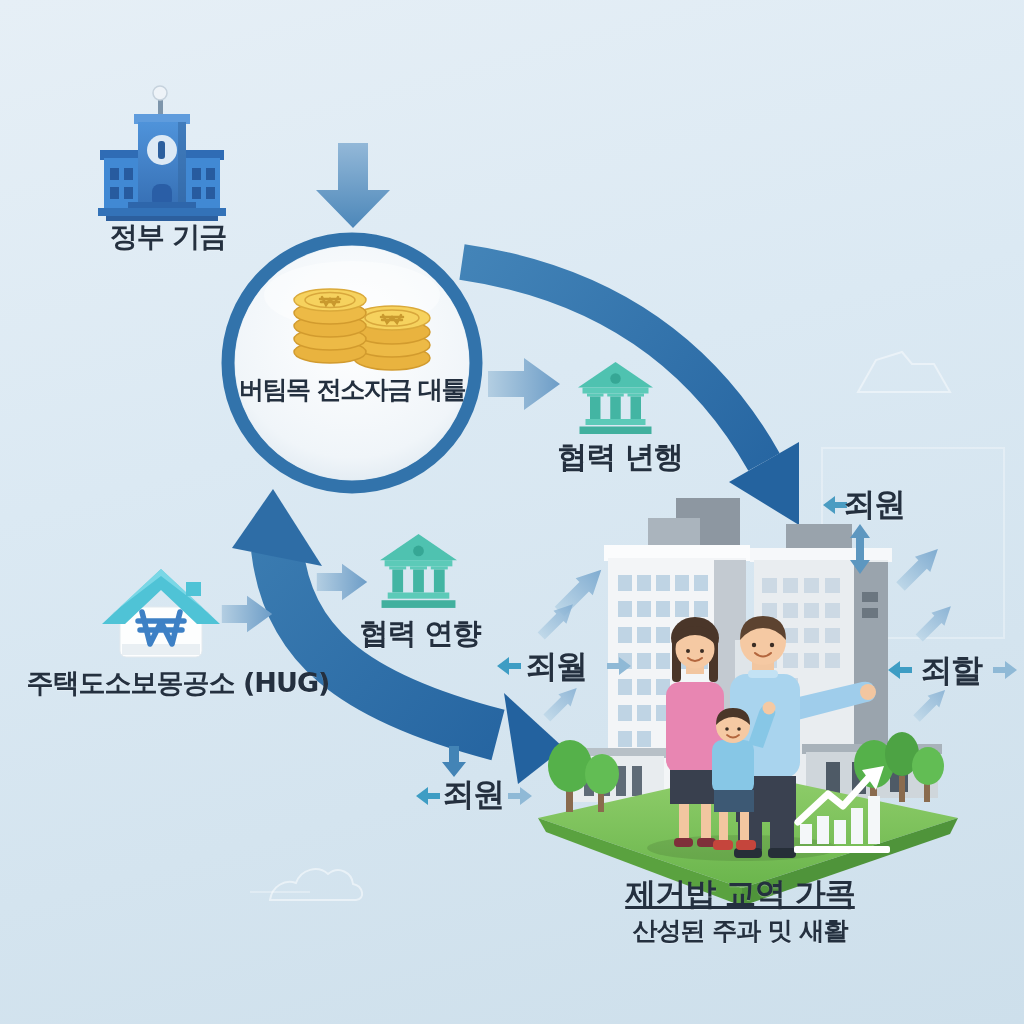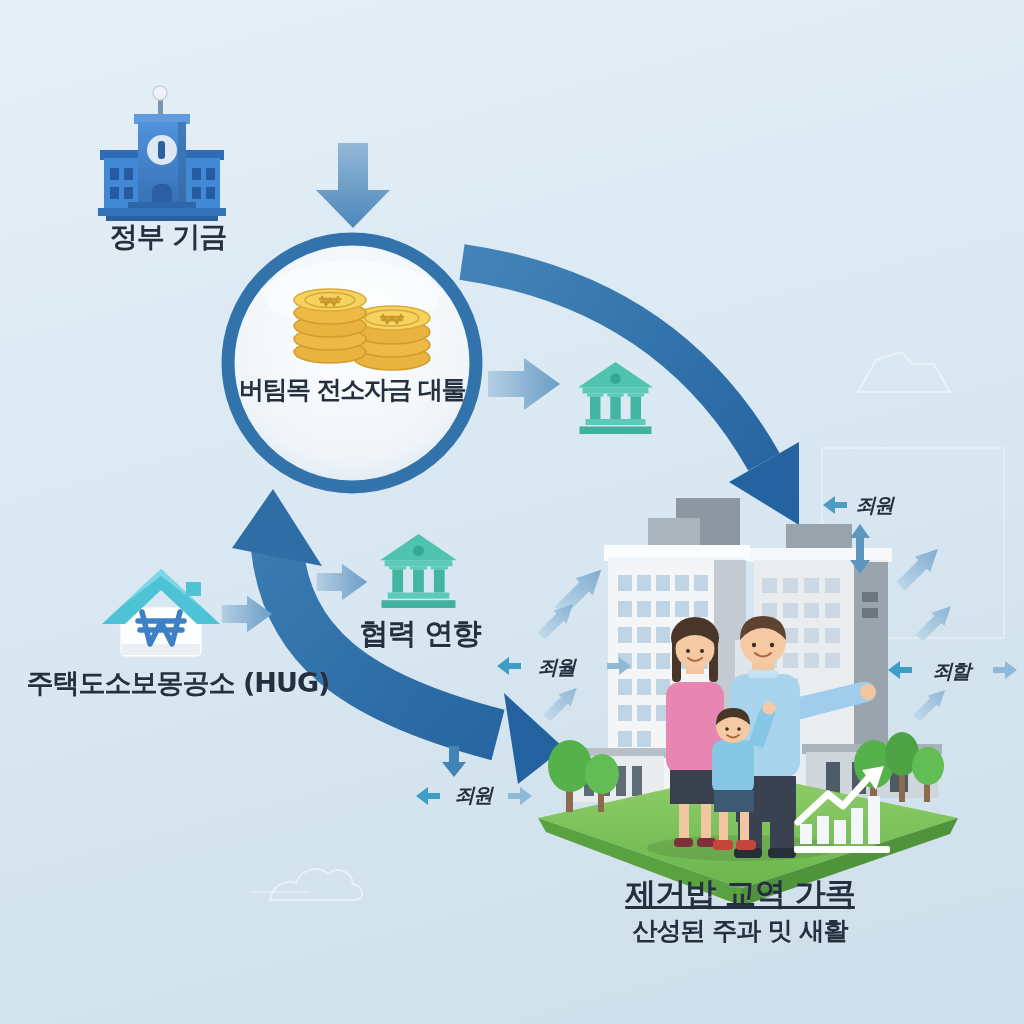--- a/index.html
+++ b/index.html
@@ -12,21 +12,21 @@
   .lbl{
     position:absolute;transform:translate(-50%,-50%);
     font-weight:700;color:#24303f;white-space:nowrap;letter-spacing:-1px;
     text-shadow:0 1px 0 rgba(255,255,255,0.25);
   }
   .lbl-gov   {left:168px;top:237px;font-size:28px;}
   .lbl-fund  {left:352px;top:389px;font-size:25px;letter-spacing:-1.5px;}
   .lbl-bank1 {left:620px;top:457px;font-size:30px;}
   .lbl-bank2 {left:420px;top:634px;font-size:29px;}
   .lbl-hug   {left:178px;top:683px;font-size:27px;}
-  .lbl-sm    {font-size:20px;letter-spacing:-1.5px;font-style:italic;}
+  .lbl-sm    {font-size:32px;letter-spacing:-1.5px;}
   .lbl-sup-top    {left:874px;top:505px;}
   .lbl-sup-left   {left:556px;top:667px;}
   .lbl-sup-right  {left:951px;top:671px;text-align:right;}
   .lbl-sup-bottom {left:473px;top:795px;}
   .lbl-cap1  {left:740px;top:894px;font-size:31px;text-decoration:underline;}
   .lbl-cap2  {left:740px;top:930px;font-size:25px;}
 </style>
 </head>
 <body>
 
@@ -363,20 +363,21 @@
       <use href="#miniArrow" transform="translate(900,670) rotate(180)" fill="#3e9dc4"></use>
       <use href="#miniArrow" transform="translate(1005,670)" fill="#8fb9d6"></use>
       <use href="#miniArrow" transform="translate(428,796) rotate(180)" fill="#3e9dc4"></use>
       <use href="#miniArrow" transform="translate(520,796)" fill="#8fb9d6"></use>
       <path d="M459 746 v16 h7 l-12,15 l-12,-15 h7 v-16 z" fill="#4384b6"></path>
     </g>
   </svg>
 
   <div class="lbl lbl-gov">정부 기금</div>
   <div class="lbl lbl-fund">버팀목 전소자금 대툴</div>
+  <div class="lbl lbl-bank1">협력 년행</div>
   <div class="lbl lbl-bank2">협력 연향</div>
   <div class="lbl lbl-hug">주택도소보몽공소 (HUG)</div>
   <div class="lbl lbl-sm lbl-sup-top">죄원</div>
   <div class="lbl lbl-sm lbl-sup-left">죄월</div>
   <div class="lbl lbl-sm lbl-sup-right">죄할</div>
   <div class="lbl lbl-sm lbl-sup-bottom">죄원</div>
   <div class="lbl lbl-cap1">제거밥 교역 가콕</div>
   <div class="lbl lbl-cap2">산성된 주과 밋 새활</div>
 </div>
 

